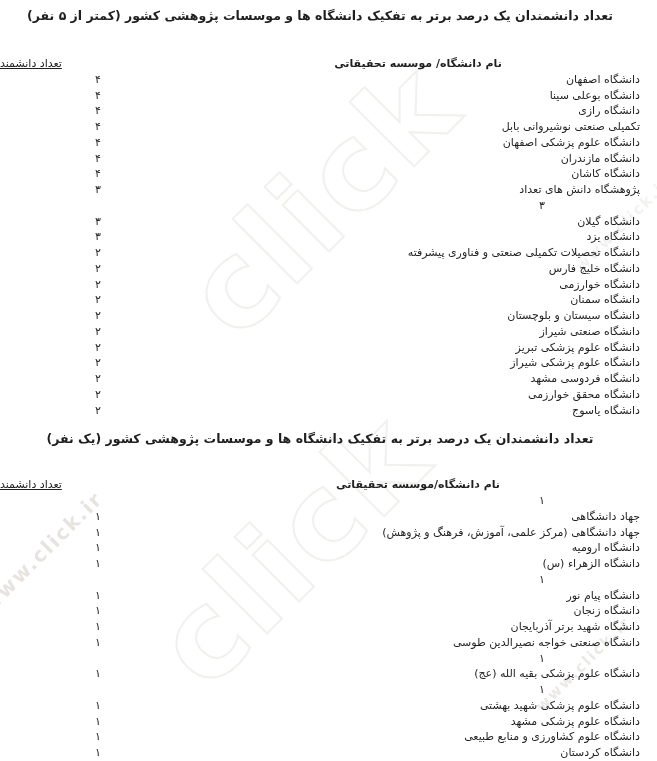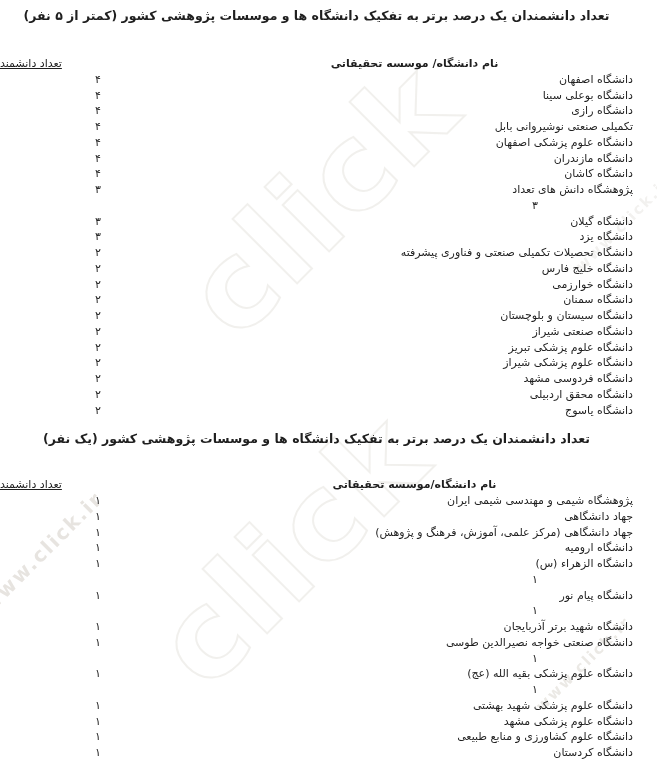--- a/index.html
+++ b/index.html
@@ -23,21 +23,21 @@
   .wm-big-1{left:160px;top:130px;}
   .wm-big-2{left:130px;top:480px;}
   .wm-small{font-size:20px;font-weight:bold;color:rgba(185,178,165,0.35);letter-spacing:2px;}
   .wm-small-1{left:-38px;top:540px;}
   .wm-small-2{left:520px;top:655px;font-size:15px;color:rgba(190,183,170,0.30);}
   .wm-small-3{left:560px;top:215px;font-size:15px;color:rgba(195,190,180,0.22);}
   
   .content{
     position:relative;z-index:1;
     direction:rtl;
-    padding:0 24px 0 0;
+    padding:0 17px 0 0;
     box-sizing:border-box;
     width:100%;height:100%;
   }
   .doc-title{
     margin:0;
     font-size:12.5px;
     font-weight:bold;
     text-align:center;
     line-height:15px;
   }
@@ -156,39 +156,38 @@
         </div>
         <div class="row">
           <span class="cell-name">دانشگاه علوم پزشکی شیراز</span>
           <span class="cell-count">۲</span>
         </div>
         <div class="row">
           <span class="cell-name">دانشگاه فردوسی مشهد</span>
           <span class="cell-count">۲</span>
         </div>
         <div class="row">
-          <span class="cell-name">دانشگاه محقق اردبیلی</span>
+          <span class="cell-name">دانشگاه محقق خوارزمی</span>
           <span class="cell-count">۲</span>
         </div>
         <div class="row">
           <span class="cell-name">دانشگاه یاسوج</span>
           <span class="cell-count">۲</span>
         </div>
       </div>
 
     <h2 class="doc-title title-2">تعداد دانشمندان یک درصد برتر به تفکیک دانشگاه ها و موسسات پژوهشی کشور (یک نفر)</h2>
 
     <div class="thead thead-2">
       <span class="name-h">نام دانشگاه/موسسه تحقیقاتی</span>
       <span class="count-h">تعداد دانشمند</span>
     </div>
 
     <div class="tbody" id="t2-body">
         <div class="row">
-          <span class="cell-name">پژوهشگاه شیمی و مهندسی شیمی ایران</span>
           <span class="cell-count">۱</span>
         </div>
         <div class="row">
           <span class="cell-name">جهاد دانشگاهی</span>
           <span class="cell-count">۱</span>
         </div>
         <div class="row">
           <span class="cell-name">جهاد دانشگاهی (مرکز علمی، آموزش، فرهنگ و پژوهش)</span>
           <span class="cell-count">۱</span>
         </div>
@@ -201,20 +200,21 @@
           <span class="cell-count">۱</span>
         </div>
         <div class="row">
           <span class="cell-count">۱</span>
         </div>
         <div class="row">
           <span class="cell-name">دانشگاه پیام نور</span>
           <span class="cell-count">۱</span>
         </div>
         <div class="row">
+          <span class="cell-name">دانشگاه زنجان</span>
           <span class="cell-count">۱</span>
         </div>
         <div class="row">
           <span class="cell-name">دانشگاه شهید برتر آذربایجان</span>
           <span class="cell-count">۱</span>
         </div>
         <div class="row">
           <span class="cell-name">دانشگاه صنعتی خواجه نصیرالدین طوسی</span>
           <span class="cell-count">۱</span>
         </div>

